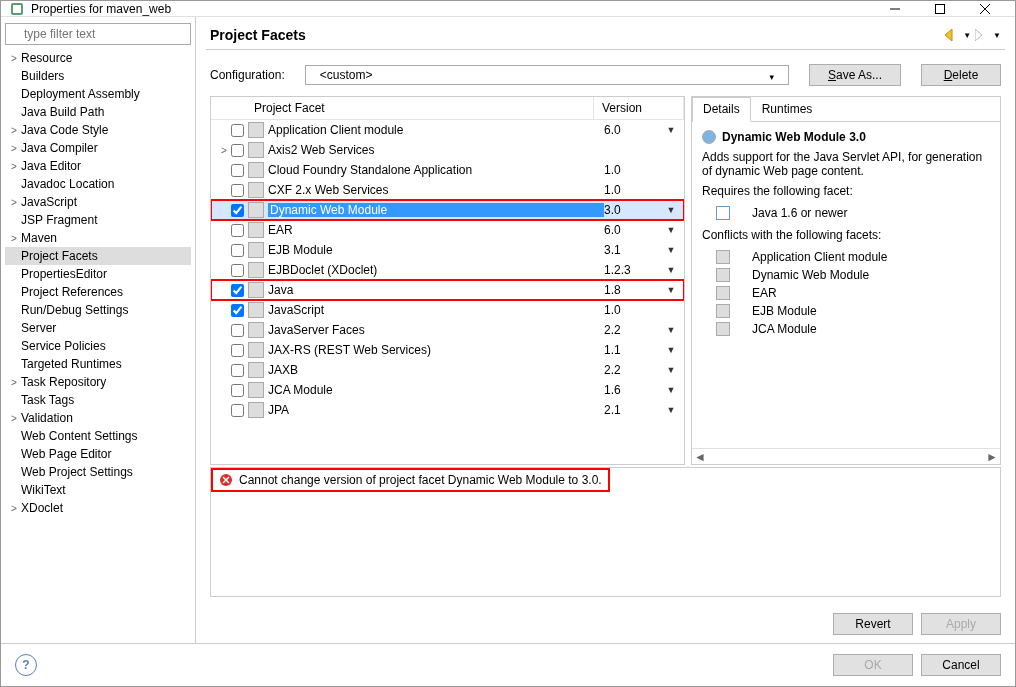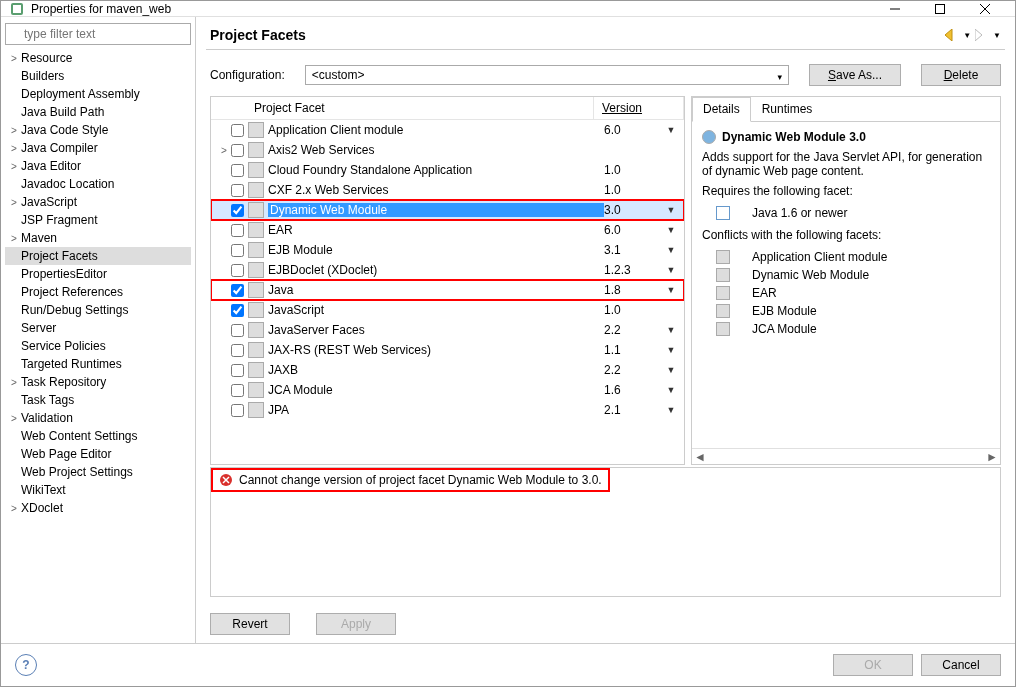--- a/index.html
+++ b/index.html
@@ -16,30 +16,30 @@
 .tree { overflow-y: auto; flex: 1; }
 .tree-item { display: flex; align-items: center; padding: 2px 2px; cursor: pointer; white-space: nowrap; }
 .tree-item.selected { background: #ddd; }
 .tree-item .exp { width: 14px; text-align: center; color: #666; font-size: 10px; }
 .content { flex: 1; display: flex; flex-direction: column; min-width: 0; }
 .content-header { display: flex; align-items: center; padding: 10px 14px 6px 14px; }
 .content-title { font-weight: bold; font-size: 14px; flex: 1; }
 .nav-arrows { display: flex; gap: 4px; align-items: center; }
 .hr { border-top: 1px solid #ccc; margin: 0 10px 10px 10px; }
 .config-row { display: flex; align-items: center; padding: 4px 14px 10px 14px; gap: 20px; }
-.combo { flex: 1; border: 1px solid #aaa; padding: 2px 6px; background: #fff; display: flex; justify-content: space-between; align-items: flex-end; }
+.combo { flex: 1; border: 1px solid #aaa; padding: 2px 14px; background: #fff; display: flex; justify-content: space-between; align-items: flex-end; }
 .btn { border: 1px solid #adadad; background: #e1e1e1; padding: 3px 18px; cursor: pointer; min-width: 80px; text-align: center; }
 .btn.disabled { color: #aaa; }
 .facets-area { display: flex; flex: 1; padding: 0 14px; gap: 6px; min-height: 0; }
 .facets-left { flex: 1; border: 1px solid #ccc; display: flex; flex-direction: column; min-width: 0; }
 .facets-right { width: 310px; border: 1px solid #ccc; display: flex; flex-direction: column; }
 .table-header { display: flex; background: #fff; border-bottom: 1px solid #e5e5e5; }
 .th { padding: 4px 8px; border-right: 1px solid #e5e5e5; }
 .th.name { flex: 1; margin-left: 35px; }
-.th.ver { width: 90px; text-decoration: underline; }
+.th.ver { width: 90px; }
 .facets-body { flex: 1; overflow-y: auto; }
 .facet-row { display: flex; align-items: center; padding: 1px 6px; height: 20px; }
 .facet-row .exp { width: 14px; font-size: 10px; color: #666; text-align: center; }
 .facet-row input[type=checkbox]{ margin: 0 4px 0 0; }
 .facet-row .ficon { width: 16px; height: 16px; margin-right: 4px; display: inline-block; }
 .facet-row .fname { flex: 1; white-space: nowrap; overflow: hidden; }
 .facet-row .fver { width: 60px; }
 .facet-row .fdrop { width: 14px; text-align: center; color: #333; font-size: 9px; }
 .facet-row.hl { background: #d6e8ff; }
 .facet-row.hl .fname { background: #3399ff; color: #fff; padding: 0 2px; }
@@ -48,21 +48,21 @@
 .tab { padding: 4px 10px; border: 1px solid transparent; cursor: pointer; }
 .tab.active { border: 1px solid #ccc; border-bottom: 1px solid #fff; background: #fff; margin-bottom: -1px; }
 .details-body { padding: 8px 10px; flex: 1; overflow-y: auto; position: relative; }
 .details-body h3 { font-size: 12px; font-weight: bold; display:flex; align-items:center; gap:6px; margin-bottom:6px;}
 .details-body p { margin: 6px 0; }
 .clist { list-style: none; margin: 4px 0; }
 .clist li { display: flex; align-items: center; gap: 22px; padding: 2px 0 2px 14px; }
 .scroll-h { height: 16px; border-top: 1px solid #e0e0e0; display:flex; align-items:center; justify-content: space-between; padding: 0 2px; color:#666; font-size:10px;}
 .error-row { border: 2px solid red; margin: 4px 14px 0 14px; padding: 3px 6px; display: flex; align-items: center; gap: 6px; }
 .error-box-outer { border: 1px solid #ccc; margin: 2px 14px 8px 14px; height: 130px; }
-.footer1 { display: flex; justify-content: flex-start; gap: 26px; padding: 8px 14px; }
+.footer1 { display: flex; justify-content: flex-end; gap: 8px; padding: 8px 14px; }
 .footer2 { border-top: 1px solid #ccc; display: flex; align-items: center; padding: 10px 14px; }
 .help-icon { width: 22px; height: 22px; border: 1.5px solid #5a7fb5; border-radius: 50%; color: #5a7fb5; display:flex; align-items:center; justify-content:center; font-weight:bold;}
 .sq-icon { width:14px; height:14px; display:inline-block; background:#ddd; border:1px solid #aaa; }
 svg { display: block; }
 </style>
 </head>
 <body>
 
 <div class="window">
   <div class="titlebar">

